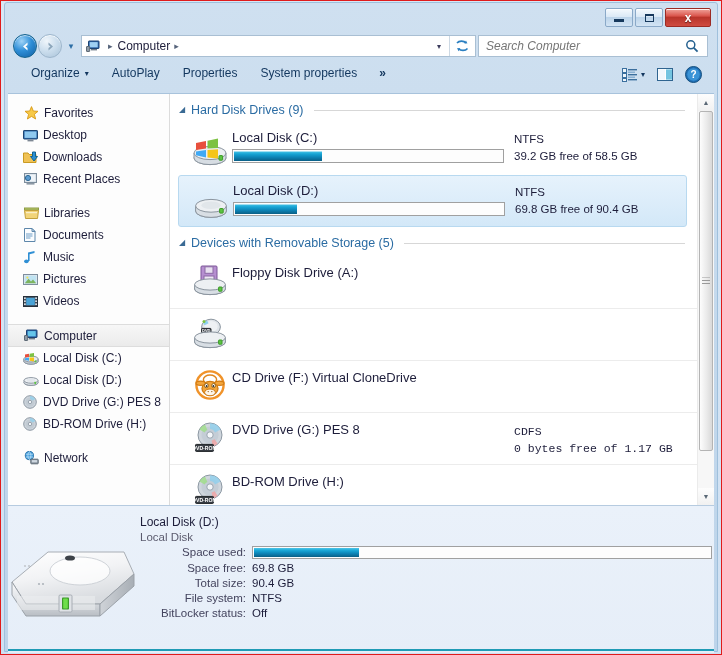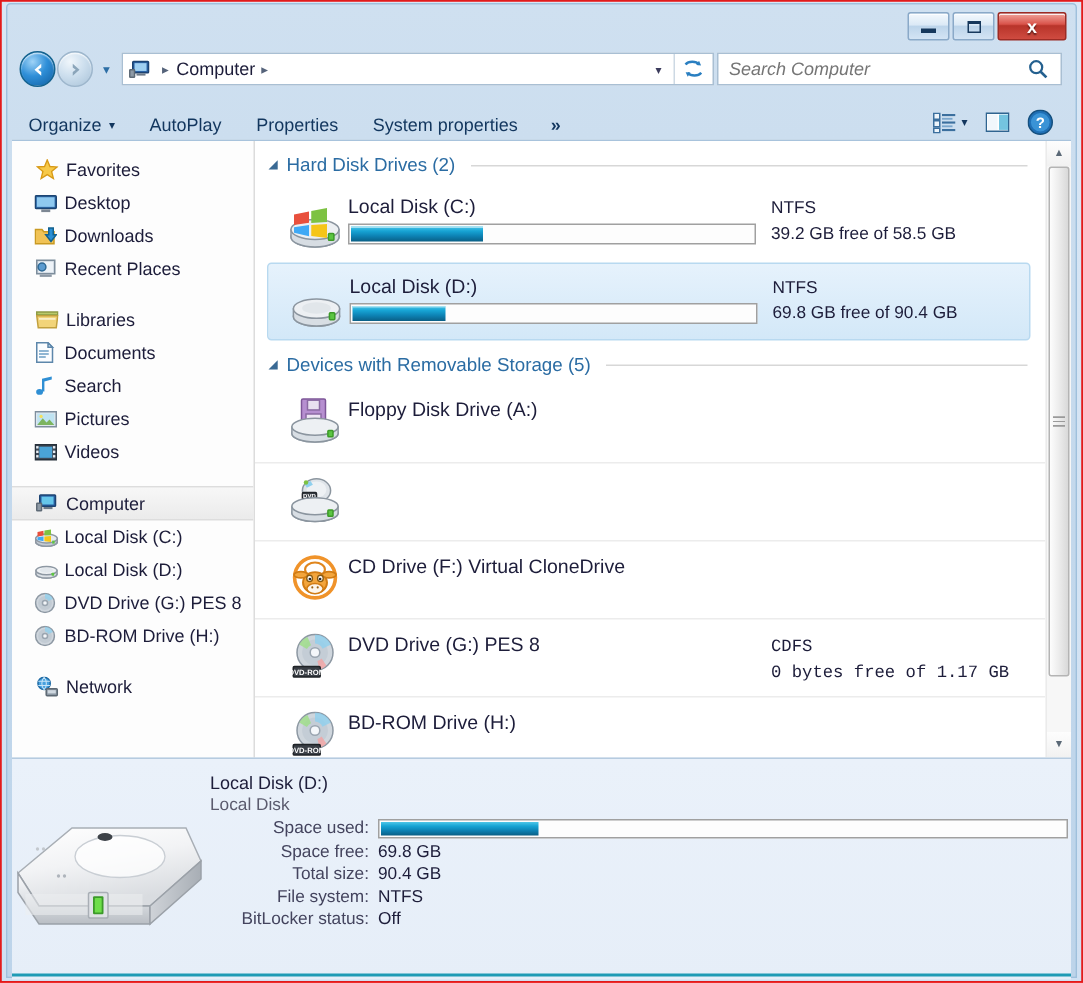--- a/index.html
+++ b/index.html
@@ -109,22 +109,22 @@
   #searchbox input {
     flex: 1; border: none; outline: none; font-size: 12px;
     font-family: "Liberation Sans", sans-serif;
     font-style: italic; color: #5d5d70;
     margin-left: 7px; background: transparent;
   }
   #search-icon { margin-right: 8px; display:flex; }
 
   
   #toolbar {
-    position: absolute; left: 0; top: 60px; right: 0; height: 30px;
-    display: flex; align-items: flex-end;
+    position: absolute; left: 12px; top: 60px; right: 0; height: 30px;
+    display: flex; align-items: flex-start;
     font-size: 12px; color: #1c3c66;
   }
   .tb-item {
     padding: 3px 9px; margin-left: 5px; color: #12365e;
     display: flex; align-items: center; gap: 5px;
     white-space: nowrap;
   }
   .tb-item .caret { font-size: 8px; color: #12365e; }
   #tb-chevron { padding: 3px 7px; margin-left: 6px; font-size: 12px; font-weight: bold; color: #12365e; letter-spacing:-1px; }
   #tb-right { margin-left: auto; display: flex; align-items: center; gap: 2px; margin-right: 10px; }
@@ -447,21 +447,21 @@
           </span>
           <span class="lbl">Documents</span>
         </div>
         <div class="nav-row child">
           <span class="ico">
             <svg width="14" height="14" viewBox="0 0 14 14">
               <path d="M5 11 L5 2.5 L11.5 1 L11.5 3 L6.6 4.3 L6.6 11 Z" fill="#2f8fd4"></path>
               <ellipse cx="3.4" cy="11.3" rx="2.3" ry="1.9" fill="#2f8fd4"></ellipse>
             </svg>
           </span>
-          <span class="lbl">Search</span>
+          <span class="lbl">Music</span>
         </div>
         <div class="nav-row child">
           <span class="ico">
             <svg width="15" height="13" viewBox="0 0 15 13">
               <rect x="0.5" y="1.5" width="14" height="10" fill="#dfe7ee" stroke="#7e8e9d"></rect>
               <rect x="1.8" y="2.7" width="11.4" height="7.6" fill="#bfe3f2"></rect>
               <path d="M1.8 10.3 L5.5 5.8 L8 8.6 L10 6.6 L13.2 10.3 Z" fill="#7cb45f"></path>
               <circle cx="4.4" cy="4.6" r="1.1" fill="#f5e05a"></circle>
             </svg>
           </span>
@@ -564,21 +564,21 @@
           <span class="lbl">Network</span>
         </div>
       </div>
     </div>
 
     <div id="content">
       <div id="list">
 
         <div class="grp-header">
           <span class="tri">◢</span>
-          <span class="gtitle">Hard Disk Drives (2)</span>
+          <span class="gtitle">Hard Disk Drives (9)</span>
           <span class="grule"></span>
         </div>
 
         <div class="drv-row">
           <span class="drv-icon">
             <svg width="36" height="30" viewBox="0 0 36 30">
               <ellipse cx="18" cy="21" rx="16" ry="6.6" fill="#c9d0d7" stroke="#8b959f"></ellipse>
               <path d="M2 16 L2 21 A16 6.6 0 0 0 34 21 L34 16 Z" fill="#d7dde3" stroke="#8b959f"></path>
               <ellipse cx="18" cy="16" rx="16" ry="6.6" fill="#eceff2" stroke="#8b959f"></ellipse>
               <path d="M4 6 L14 4 L14 11.5 L4 13 Z" fill="#e8503d"></path>

